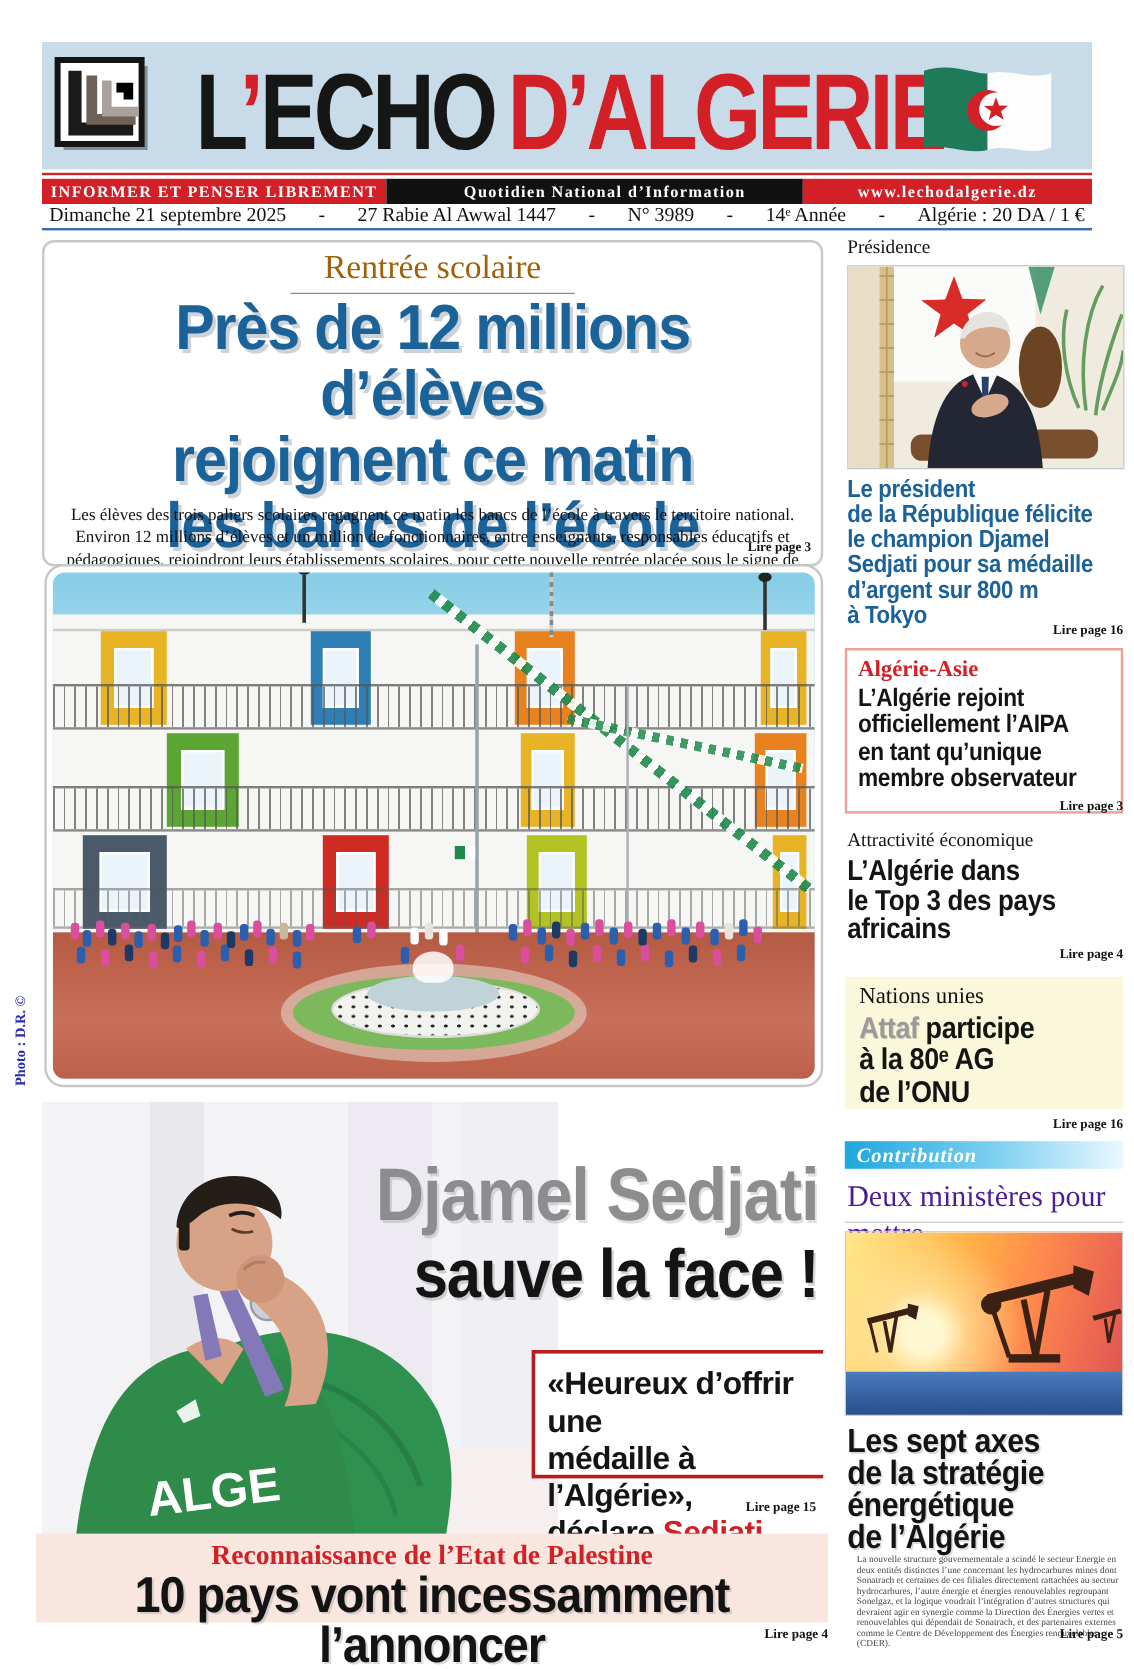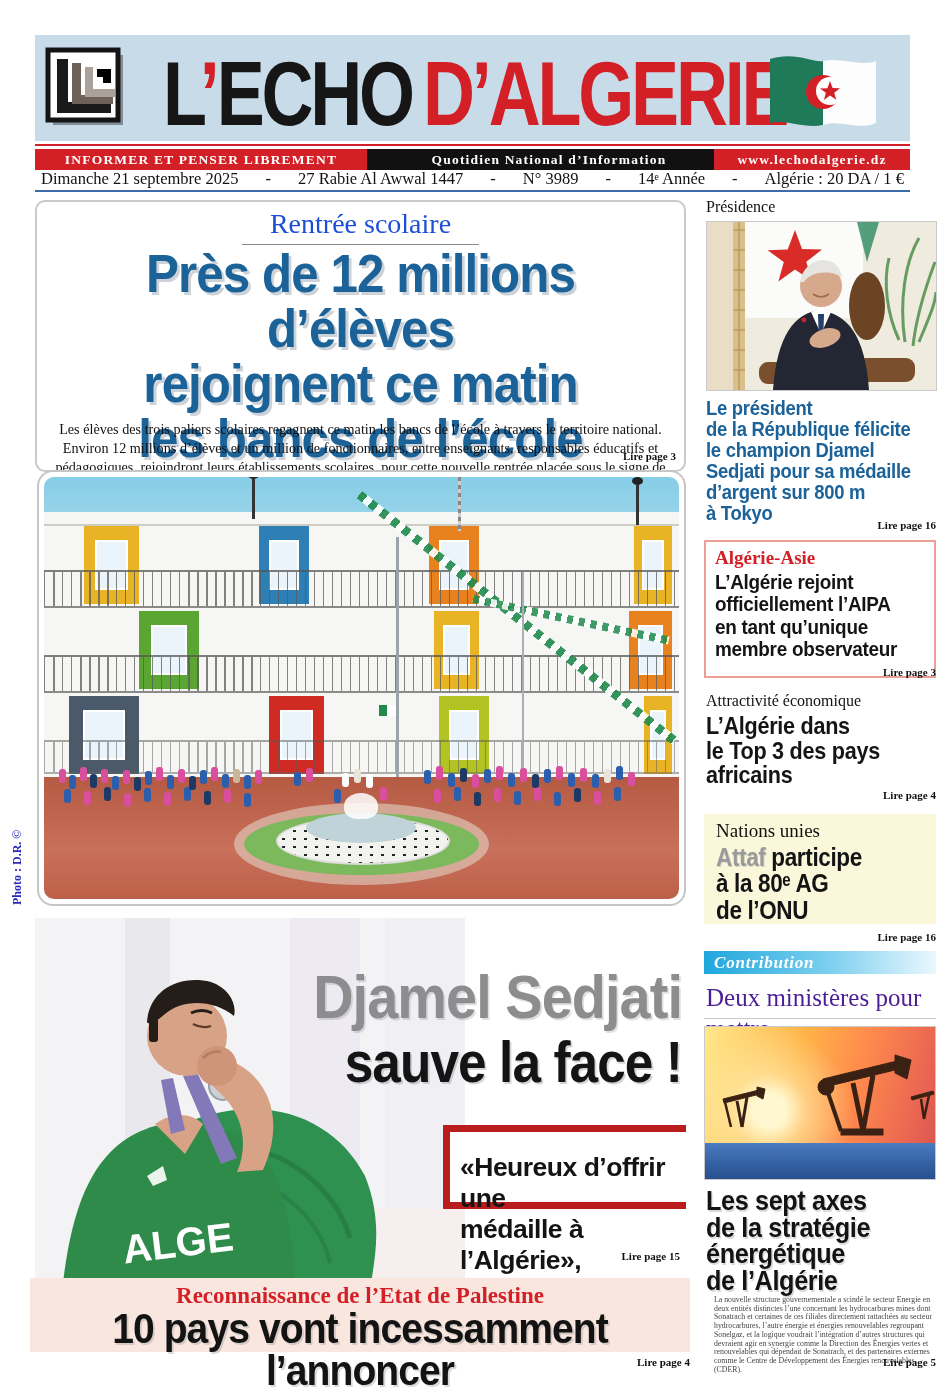--- a/index.html
+++ b/index.html
@@ -23,21 +23,21 @@
   .barband{left:35px;top:149px;width:875px;height:21px;display:flex;}
   .barband .seg{display:flex;align-items:center;justify-content:center;color:#fff;
       font-family:"Liberation Serif",serif;font-weight:bold;font-size:13.5px;letter-spacing:1.2px;white-space:nowrap;}
   .seg-red{background:#d32027;} .seg-blk{background:#111;padding-left:17px;}
   .dateline{left:35px;top:170px;width:875px;height:18px;display:flex;align-items:center;
       justify-content:space-between;font-family:"Liberation Serif",serif;font-size:16.5px;color:#111;padding:0 6px;box-sizing:border-box;}
   .blueline{left:35px;top:190px;width:875px;height:2px;background:#3c6ca8;}
 
   
   .main-box{left:35px;top:200px;width:651px;height:272px;border:2px solid #c9c9c9;border-radius:10px;box-sizing:border-box;}
-  .main-kicker{left:35px;top:208px;width:651px;text-align:center;font-size:28px;color:#1d4ed8;}
+  .main-kicker{left:35px;top:208px;width:651px;text-align:center;font-size:28px;color:#a16207;}
   .main-kicker span{display:inline-block;border-bottom:1.5px solid #888;padding:0 28px 4px;}
   .main-headline{left:45px;top:246px;width:631px;text-align:center;color:#1b6299;font-weight:bold;
       font-size:53px;line-height:1.04;letter-spacing:-1px;text-shadow:3px 3px 0 rgba(110,125,140,.35);}
   .main-deck{left:55px;top:420px;width:611px;text-align:center;font-size:14.2px;line-height:1.35;color:#111;}
   .main-lire{left:586px;top:450px;width:90px;}
 
   
   .school-frame{left:37px;top:470px;width:649px;height:436px;border:2px solid #c6c6c6;border-radius:16px;
       background:#fff;padding:5px;box-sizing:border-box;}
   .scene{position:relative;width:635px;height:422px;border-radius:10px;overflow:hidden;background:#cde9f3;}
@@ -85,22 +85,22 @@
       font-family:"Liberation Serif",serif;font-weight:bold;font-size:12px;color:#2a2ab8;white-space:nowrap;}
 
   
   .sports{left:35px;top:918px;width:651px;height:365px;overflow:hidden;}
   .sports-kicker{position:absolute;left:205px;top:8px;width:446px;text-align:center;font-size:26px;color:#111;}
   .sports-kicker span{display:inline-block;border-bottom:2px solid #222;padding:0 4px 3px;}
   .sports-h1{position:absolute;right:4px;top:48px;width:640px;text-align:right;font-weight:bold;font-size:62px;
       letter-spacing:-1px;color:#8d8d8f;line-height:1;text-shadow:2px 2px 0 rgba(0,0,0,.12);}
   .sports-h2{position:absolute;right:4px;top:116px;width:640px;text-align:right;font-weight:bold;font-size:57px;
       letter-spacing:-1px;color:#141414;line-height:1;text-shadow:2px 2px 0 rgba(150,150,150,.4);}
-  .quote-box{position:absolute;left:408px;top:207px;width:272px;height:84px;border:7px solid #b91c1c;background:#fff;
-      box-sizing:border-box;padding:20px 10px;}
+  .quote-box{position:absolute;left:408px;top:207px;width:272px;height:107px;border:3px solid #b91c1c;background:#fff;
+      box-sizing:border-box;padding:10px 10px;}
   .quote-box .ql{font-weight:bold;font-size:26.5px;letter-spacing:-.5px;line-height:1.17;color:#141414;}
   .quote-box .qname{color:#d32027;}
   .sports-lire{position:absolute;right:6px;top:332px;width:100px;}
 
   
   .pal{left:30px;top:1278px;width:660px;height:74px;background:#f9e6df;}
   .pal-kicker{position:absolute;left:0;top:5px;width:100%;text-align:center;font-family:"Liberation Serif",serif;
       font-weight:bold;font-size:23px;color:#d32027;}
   .pal-head{position:absolute;left:0;top:30px;width:100%;text-align:center;font-weight:bold;font-size:42px;
       letter-spacing:-1px;color:#131313;line-height:1;text-shadow:2px 2px 0 rgba(150,150,150,.35);}
@@ -168,21 +168,21 @@
         <path d="M6 6 C 30 -2, 50 10, 59 8 L59 72 C 40 76, 22 66, 6 70 Z" fill="#1f7a5a"></path>
         <path d="M59 8 C 78 4, 96 14, 112 8 L112 70 C 94 78, 76 66, 59 72 Z" fill="#fdfdfd"></path>
         <circle cx="59" cy="39" r="17" fill="#d32027"></circle>
         <circle cx="66" cy="38" r="14" fill="#fdfdfd"></circle>
         <path d="M66 28 l2.6 7 7.4 .2 -5.8 4.5 2.1 7.1 -6.3 -4.2 -6.1 4.4 2 -7.2 -6 -4.4 7.5 -.2 Z" fill="#d32027"></path>
       </svg>
     </div>
   </div>
   <div class="abs redline"></div>
   <div class="abs barband">
-    <div class="seg seg-red" style="width:332px;">
+    <div class="seg seg-red" style="width:287px;">
         <span>INFORMER ET PENSER LIBREMENT</span>
       </div>
     <div class="seg seg-blk" style="width:330px;">
         <span>Quotidien National d’Information</span>
       </div>
     <div class="seg seg-red" style="flex:1;">
         <span>www.lechodalgerie.dz</span>
       </div>
   </div>
   <div class="abs dateline">

